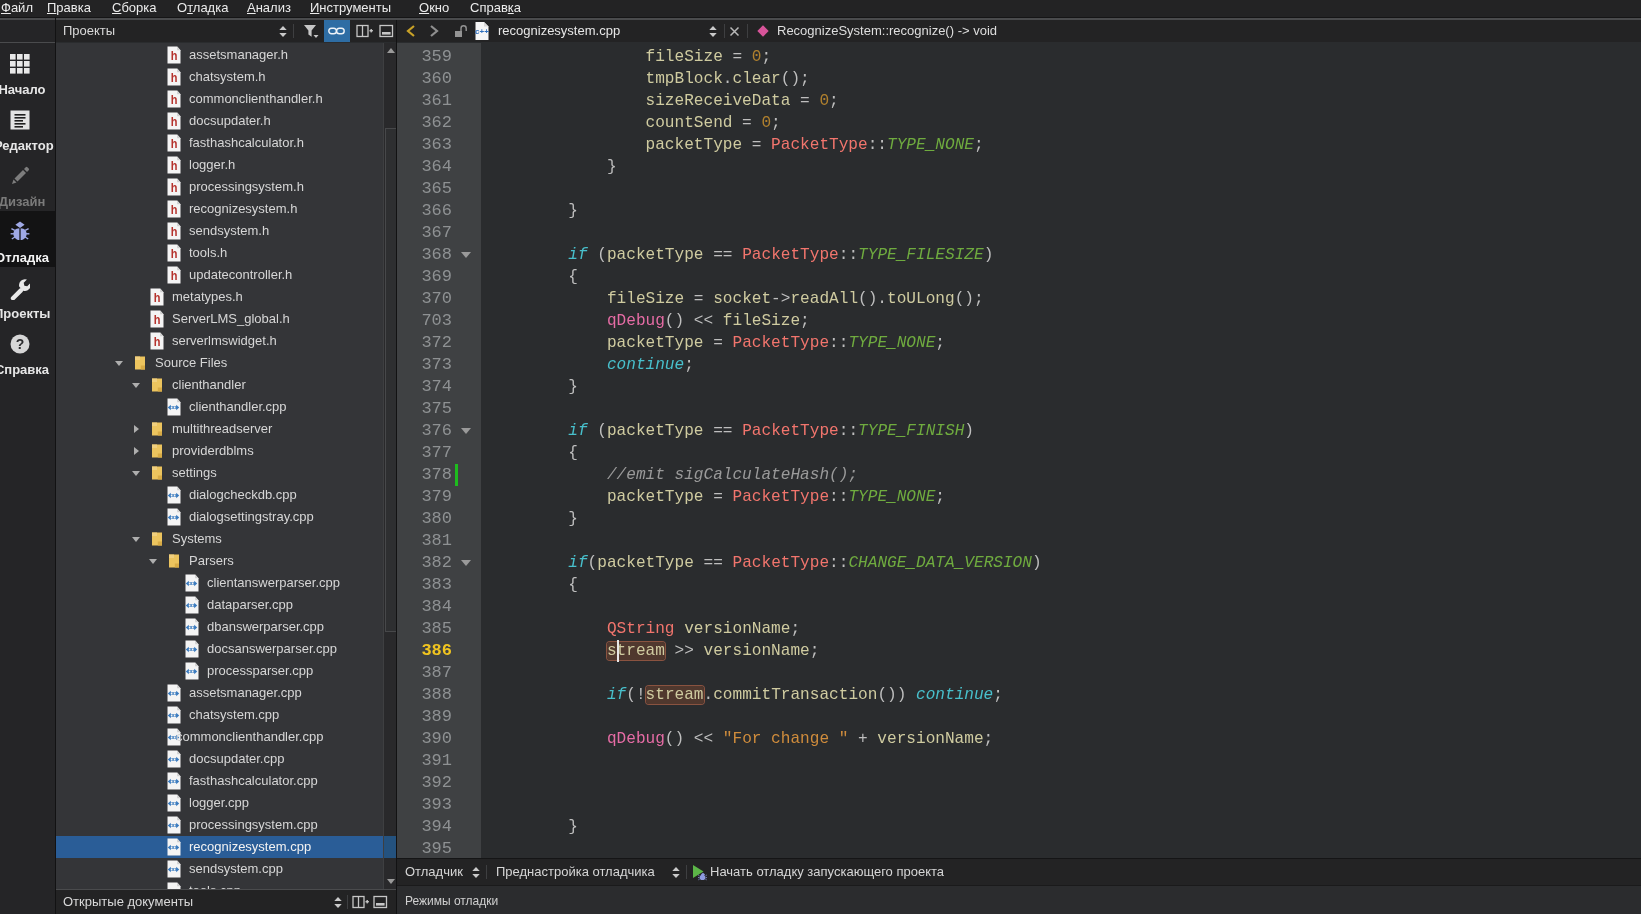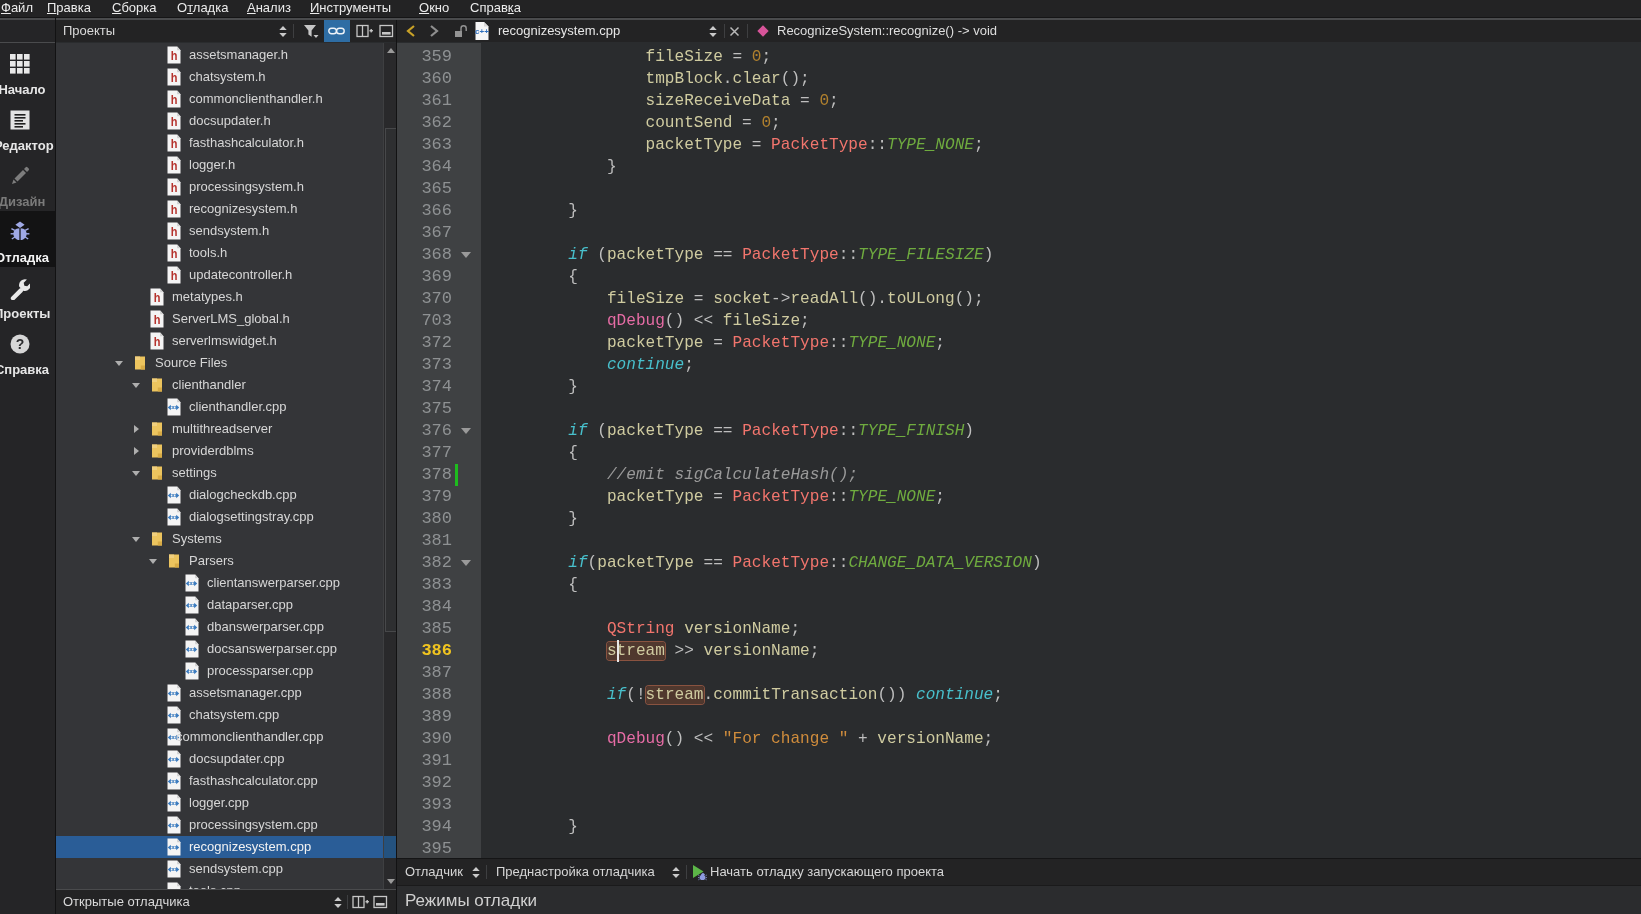--- a/index.html
+++ b/index.html
@@ -29,21 +29,21 @@
 .gutter{position:absolute;left:0;top:0;width:84px;height:815px;background:#3f4143}
 .cl{position:absolute;left:0;width:1244px;height:22px;font-family:"Liberation Mono",monospace;font-size:16.1px;line-height:22px;white-space:pre}
 .ln{position:absolute;left:0;top:0;width:55px;text-align:right;color:#8e9193;font-family:"Liberation Mono",monospace;font-size:17px}
 .ln.cur{color:#f0c420;font-weight:bold}
 .code{position:absolute;left:94px;top:0;white-space:pre;color:#bebebe}
 .fold{position:absolute;left:64px;top:8px;width:0;height:0;border-left:5px solid transparent;border-right:5px solid transparent;border-top:6px solid #9a9a9a}
 .v{color:#cfcba0}.t{color:#f2756d}.e{color:#6fab3f;font-style:italic}.k{color:#48c0cc;font-style:italic}
 .n{color:#b0802e}.s{color:#cf8c3c}.m{color:#e66ca5}.c{color:#9a9a9a;font-style:italic}
 .o{background:#50382e;box-shadow:0 0 0 1px #8a5340;border-radius:3px}
 .dbgbar{position:absolute;left:397px;top:858px;width:1244px;height:26px;background:#232324;color:#d6d6d6;font-size:13px;line-height:26px;border-top:1px solid #151516}
-.modebar{position:absolute;left:397px;top:885px;width:1244px;height:29px;background:#2b2c2e;color:#d0d0d0;font-size:17px;line-height:26px;border-top:1px solid #1a1a1b}
+.modebar{position:absolute;left:397px;top:885px;width:1244px;height:29px;background:#2b2c2e;color:#d0d0d0;font-size:12px;line-height:26px;border-top:1px solid #1a1a1b}
 </style></head><body>
 <svg width="0" height="0" style="position:absolute">
 <defs>
 <symbol id="hfile" viewBox="0 0 16 16">
 <path d="M1.5 0.5h9.7l3.3 3.3v11.7H1.5z" fill="#f4f4f4"></path>
 <path d="M11.2 0.5l3.3 3.3h-3.3z" fill="#cfcfcf"></path>
 <text x="8" y="12.5" font-size="11" font-weight="bold" fill="#b5322d" text-anchor="middle" font-family="Liberation Sans, sans-serif">h</text>
 </symbol>
 <symbol id="cppfile" viewBox="0 0 16 16">
 <path d="M1.5 0.5h9.7l3.3 3.3v11.7H1.5z" fill="#f4f4f4"></path>
@@ -432,21 +432,21 @@
     </div>
 </div>
 <div class="scrollv">
 <div class="abs" style="left:0;top:0;width:14px;height:15px;background:#29292b"></div>
 <div class="abs" style="left:3px;top:5px;width:0;height:0;border-left:4px solid transparent;border-right:4px solid transparent;border-bottom:5px solid #9a9a9a"></div>
 <div class="abs" style="left:0;top:793px;width:14px;height:22px;background:#24527f"></div>
 <div class="abs" style="left:1px;top:85px;width:11px;height:502px;background:#2e2f31;border:1px solid #47484a"></div>
 <div class="abs" style="left:3px;top:836px;width:0;height:0;border-left:4px solid transparent;border-right:4px solid transparent;border-top:5px solid #9a9a9a"></div>
 </div>
 <div class="odhdr">
-    <span style="position:absolute;left:7px">Открытые отладчика</span>
+    <span style="position:absolute;left:7px">Открытые документы</span>
 <svg class="abs" style="left:277px;top:6px" width="10" height="13" viewBox="0 0 10 14">
       <path d="M5 1 L9 5.4 H1 Z" fill="#cacaca"></path>
       <path d="M5 13 L1 8.6 H9 Z" fill="#cacaca"></path>
     </svg>
 <div class="abs" style="left:291px;top:5px;width:1px;height:14px;background:#3e3f41"></div>
 <svg class="abs" style="left:296px;top:5px" width="17" height="14" viewBox="0 0 17 14">
       <g fill="none" stroke="#c6c6c6" stroke-width="1.3">
         <rect x="1" y="1.5" width="11" height="11"></rect>
         <line x1="6.5" y1="1.5" x2="6.5" y2="12.5"></line>
       </g>

